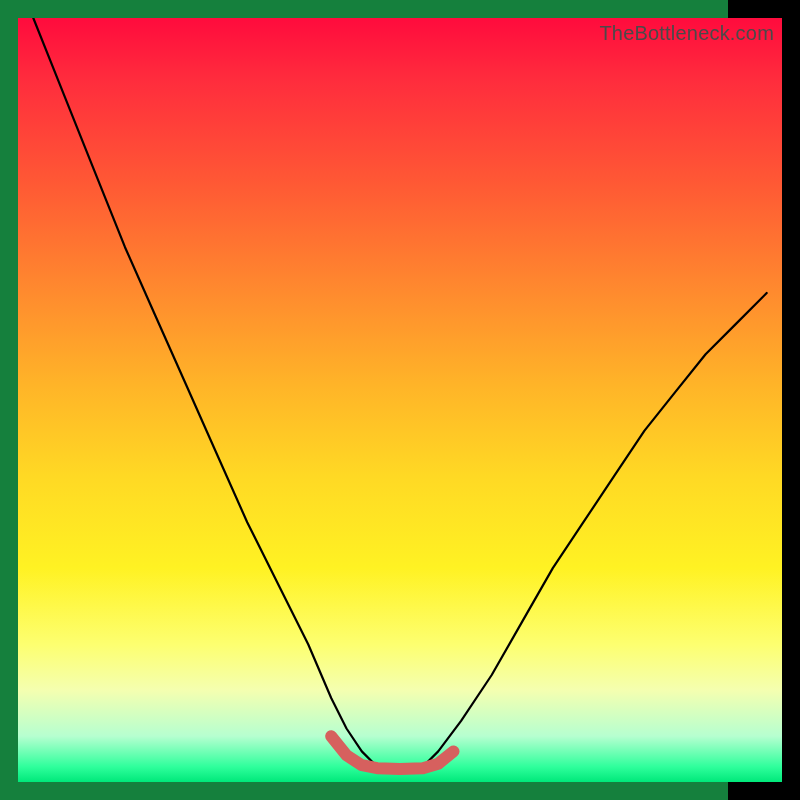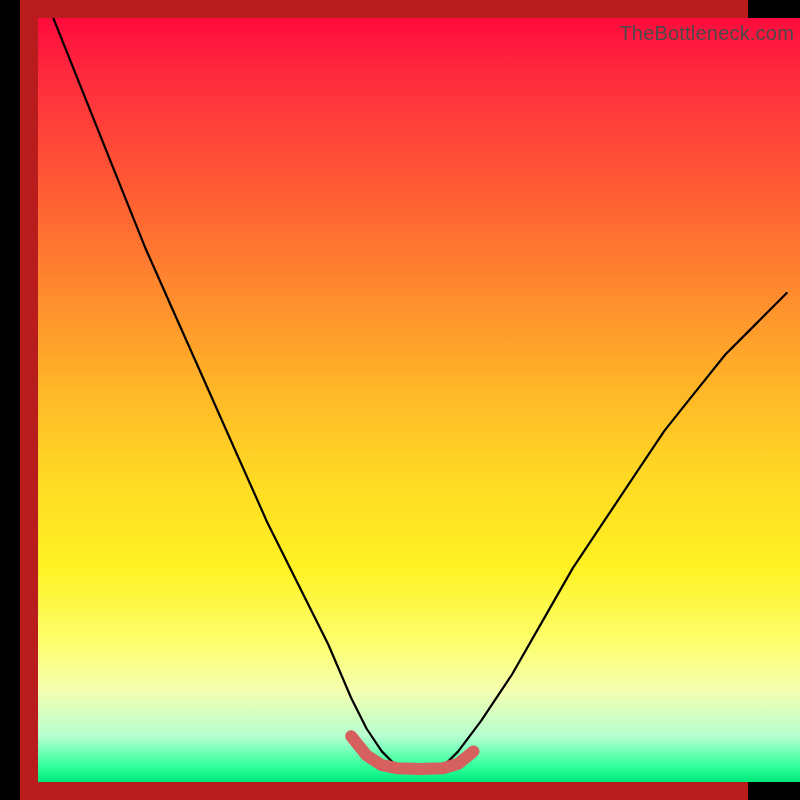--- a/index.html
+++ b/index.html
@@ -8,22 +8,21 @@
     width: 800px;
     height: 800px;
     background: #000;
     font-family: Arial, Helvetica, sans-serif;
     overflow: hidden;
   }
   .frame {
     position: relative;
     width: 728px;
     height: 800px;
-    background: #b91c1c;
-    margin-left: 20px;
+    background: #15803d;
   }
   .plot {
     position: absolute;
     left: 18px;
     top: 18px;
     width: 764px;
     height: 764px;
     
     background: linear-gradient(
       to bottom,

